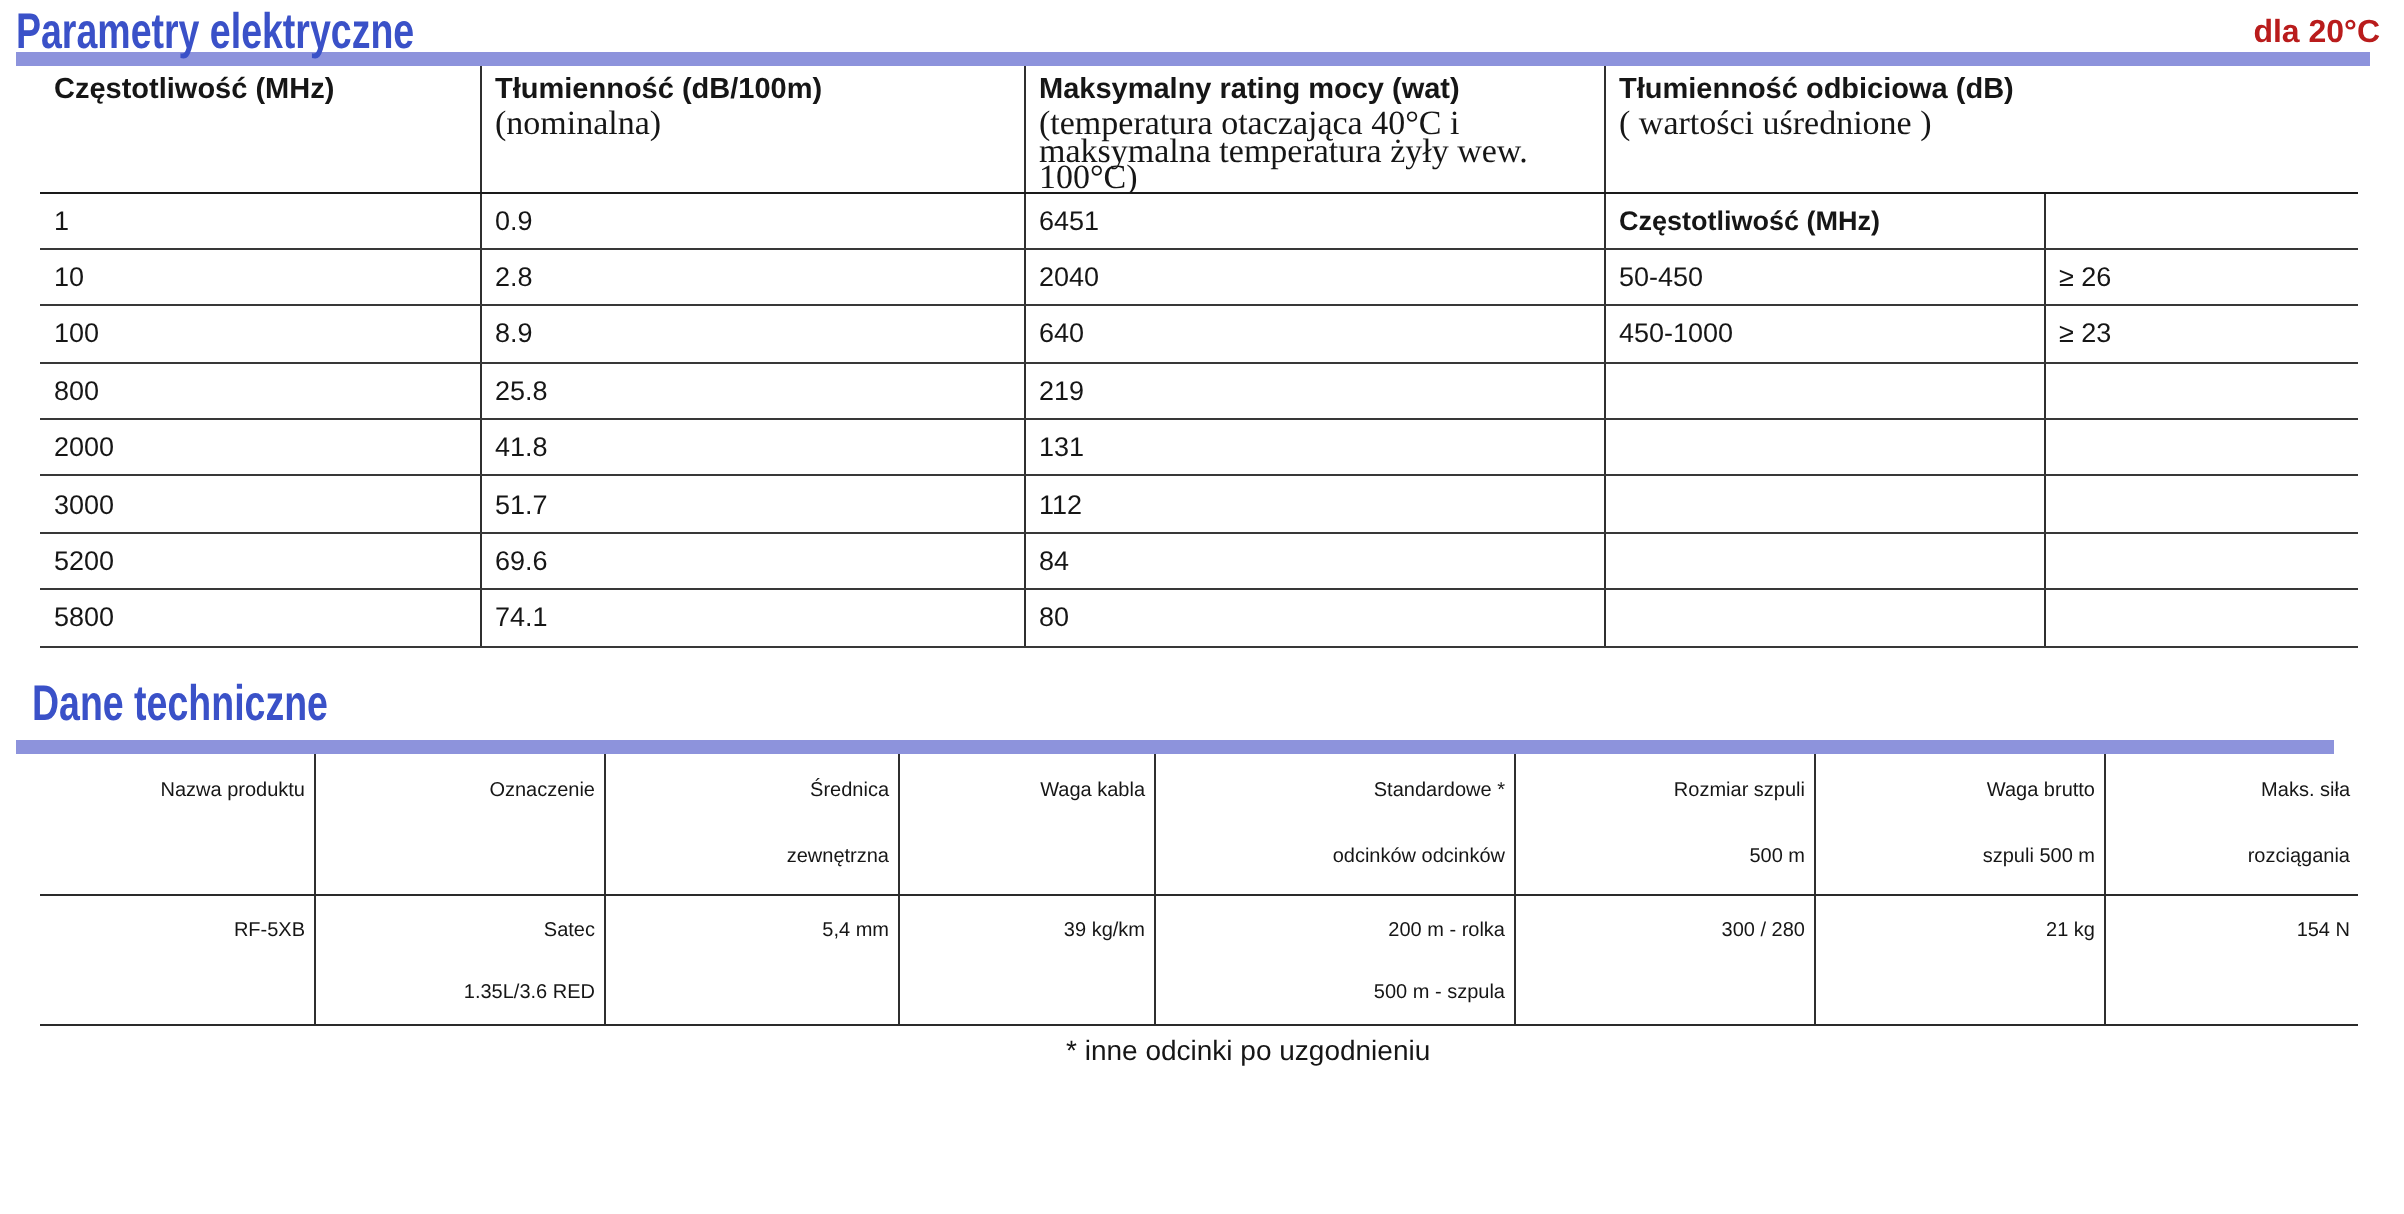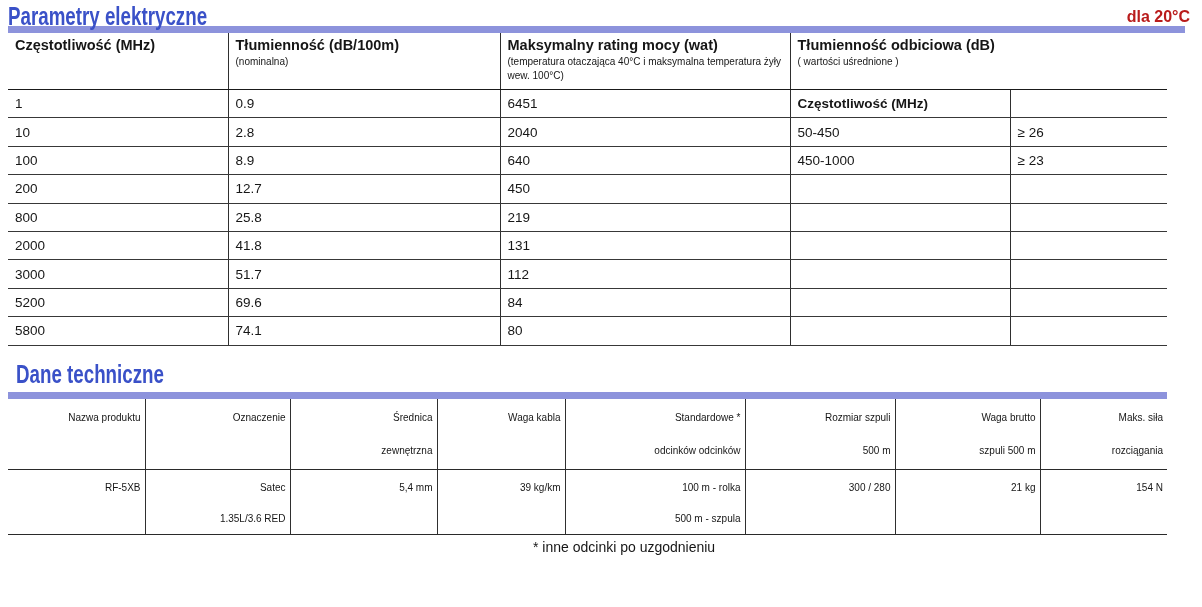--- a/index.html
+++ b/index.html
@@ -12,26 +12,26 @@
   .sec-title{
     color:#3a51c8;font-weight:bold;font-size:25px;line-height:20px;white-space:nowrap;
     transform:scaleX(0.75);transform-origin:left bottom;letter-spacing:0;
   }
   .condition{color:#b91c1c;font-weight:bold;font-size:16px;line-height:18px;}
   .bar{height:7px;background:#8d93dc;margin-left:8px;}
   .bar1{width:1177px;}
   .bar2{width:1159px;margin-top:8px;}
 
   
-  table{border-collapse:collapse;table-layout:fixed;margin-left:8px;width:1159px;}
+  table{border-collapse:collapse;table-layout:fixed;margin-left:20px;width:1159px;}
   td{overflow:hidden;}
   .t1 td{padding:0 4px 0 7px;font-size:13.5px;}
   .t1 .head td{vertical-align:top;padding-top:3px;border-bottom:1.5px solid #1a1a1a;height:53px;}
   .h-main{font-weight:bold;font-size:14.5px;line-height:17px;padding-top:1px;}
-  .h-sub{font-size:10px;line-height:13.5px;padding-top:1px;}
+  .h-sub{font-size:17px;line-height:13.5px;padding-top:1px;font-family:Liberation Serif, serif;}
   .t1 .datarow td{height:27.4px;border-bottom:1px solid #383838;vertical-align:middle;}
   .bl{border-left:1px solid #2f2f2f;}
   .rl-head{font-weight:bold;font-size:14.5px;}
 
   
   .t2 td{text-align:right;vertical-align:top;font-size:10px;line-height:33px;padding:2px 4px 0 4px;}
   .t2 .head td{height:68px;border-bottom:1px solid #2a2a2a;}
   .t2 .datarow td{height:52px;border-bottom:1px solid #2a2a2a;line-height:31px;}
   .footnote{font-size:14px;margin:4px 0 0 533px;}
 </style>
@@ -85,27 +85,20 @@
       <td class="bl">2040</td>
       <td class="bl">50-450</td>
       <td class="bl">≥ 26</td>
     </tr>
     <tr class="datarow">
       <td>100</td>
       <td class="bl">8.9</td>
       <td class="bl">640</td>
       <td class="bl">450-1000</td>
       <td class="bl">≥ 23</td>
-    </tr>
-    <tr class="datarow">
-      <td>200</td>
-      <td class="bl">12.7</td>
-      <td class="bl">450</td>
-      <td class="bl"></td>
-      <td class="bl"></td>
     </tr>
     <tr class="datarow">
       <td>800</td>
       <td class="bl">25.8</td>
       <td class="bl">219</td>
       <td class="bl"></td>
       <td class="bl"></td>
     </tr>
     <tr class="datarow">
       <td>2000</td>
@@ -200,21 +193,21 @@
       </td>
       <td class="bl">
         <div>5,4 mm</div>
         <div></div>
       </td>
       <td class="bl">
         <div>39  kg/km</div>
         <div></div>
       </td>
       <td class="bl">
-        <div>100 m - rolka</div>
+        <div>200 m - rolka</div>
         <div>500 m - szpula</div>
       </td>
       <td class="bl">
         <div>300 / 280</div>
         <div></div>
       </td>
       <td class="bl">
         <div>21 kg</div>
         <div></div>
       </td>

